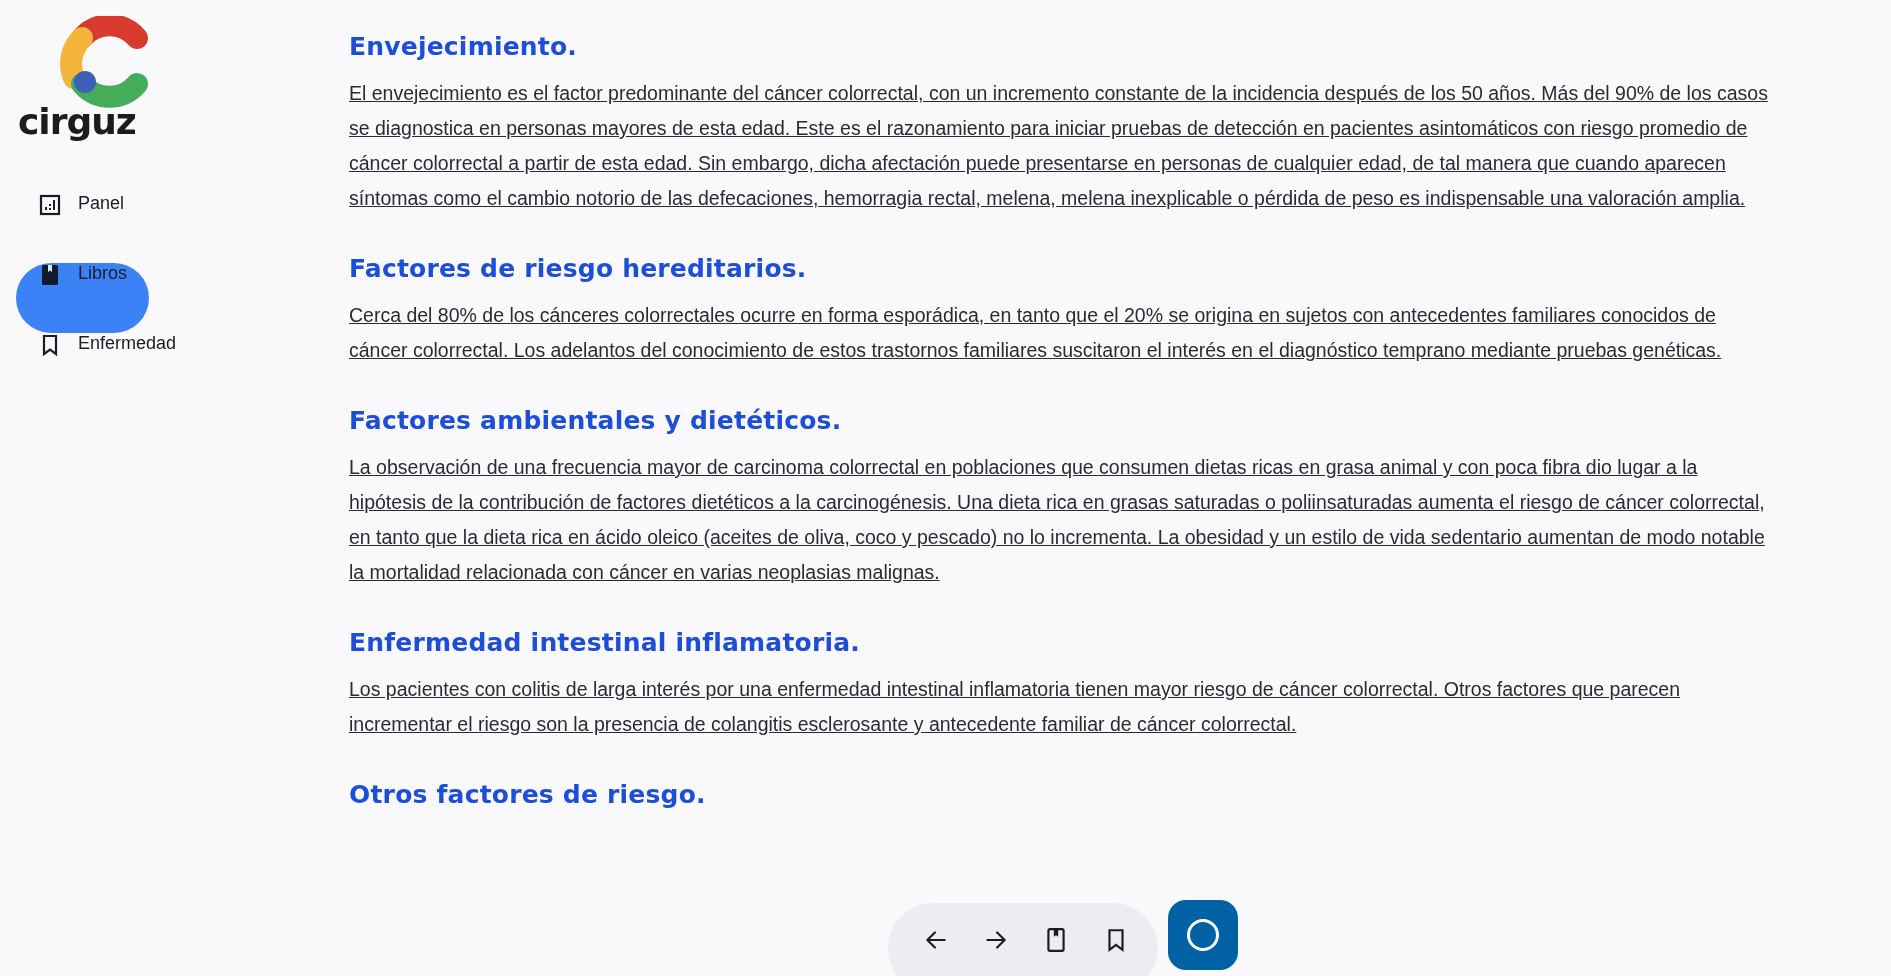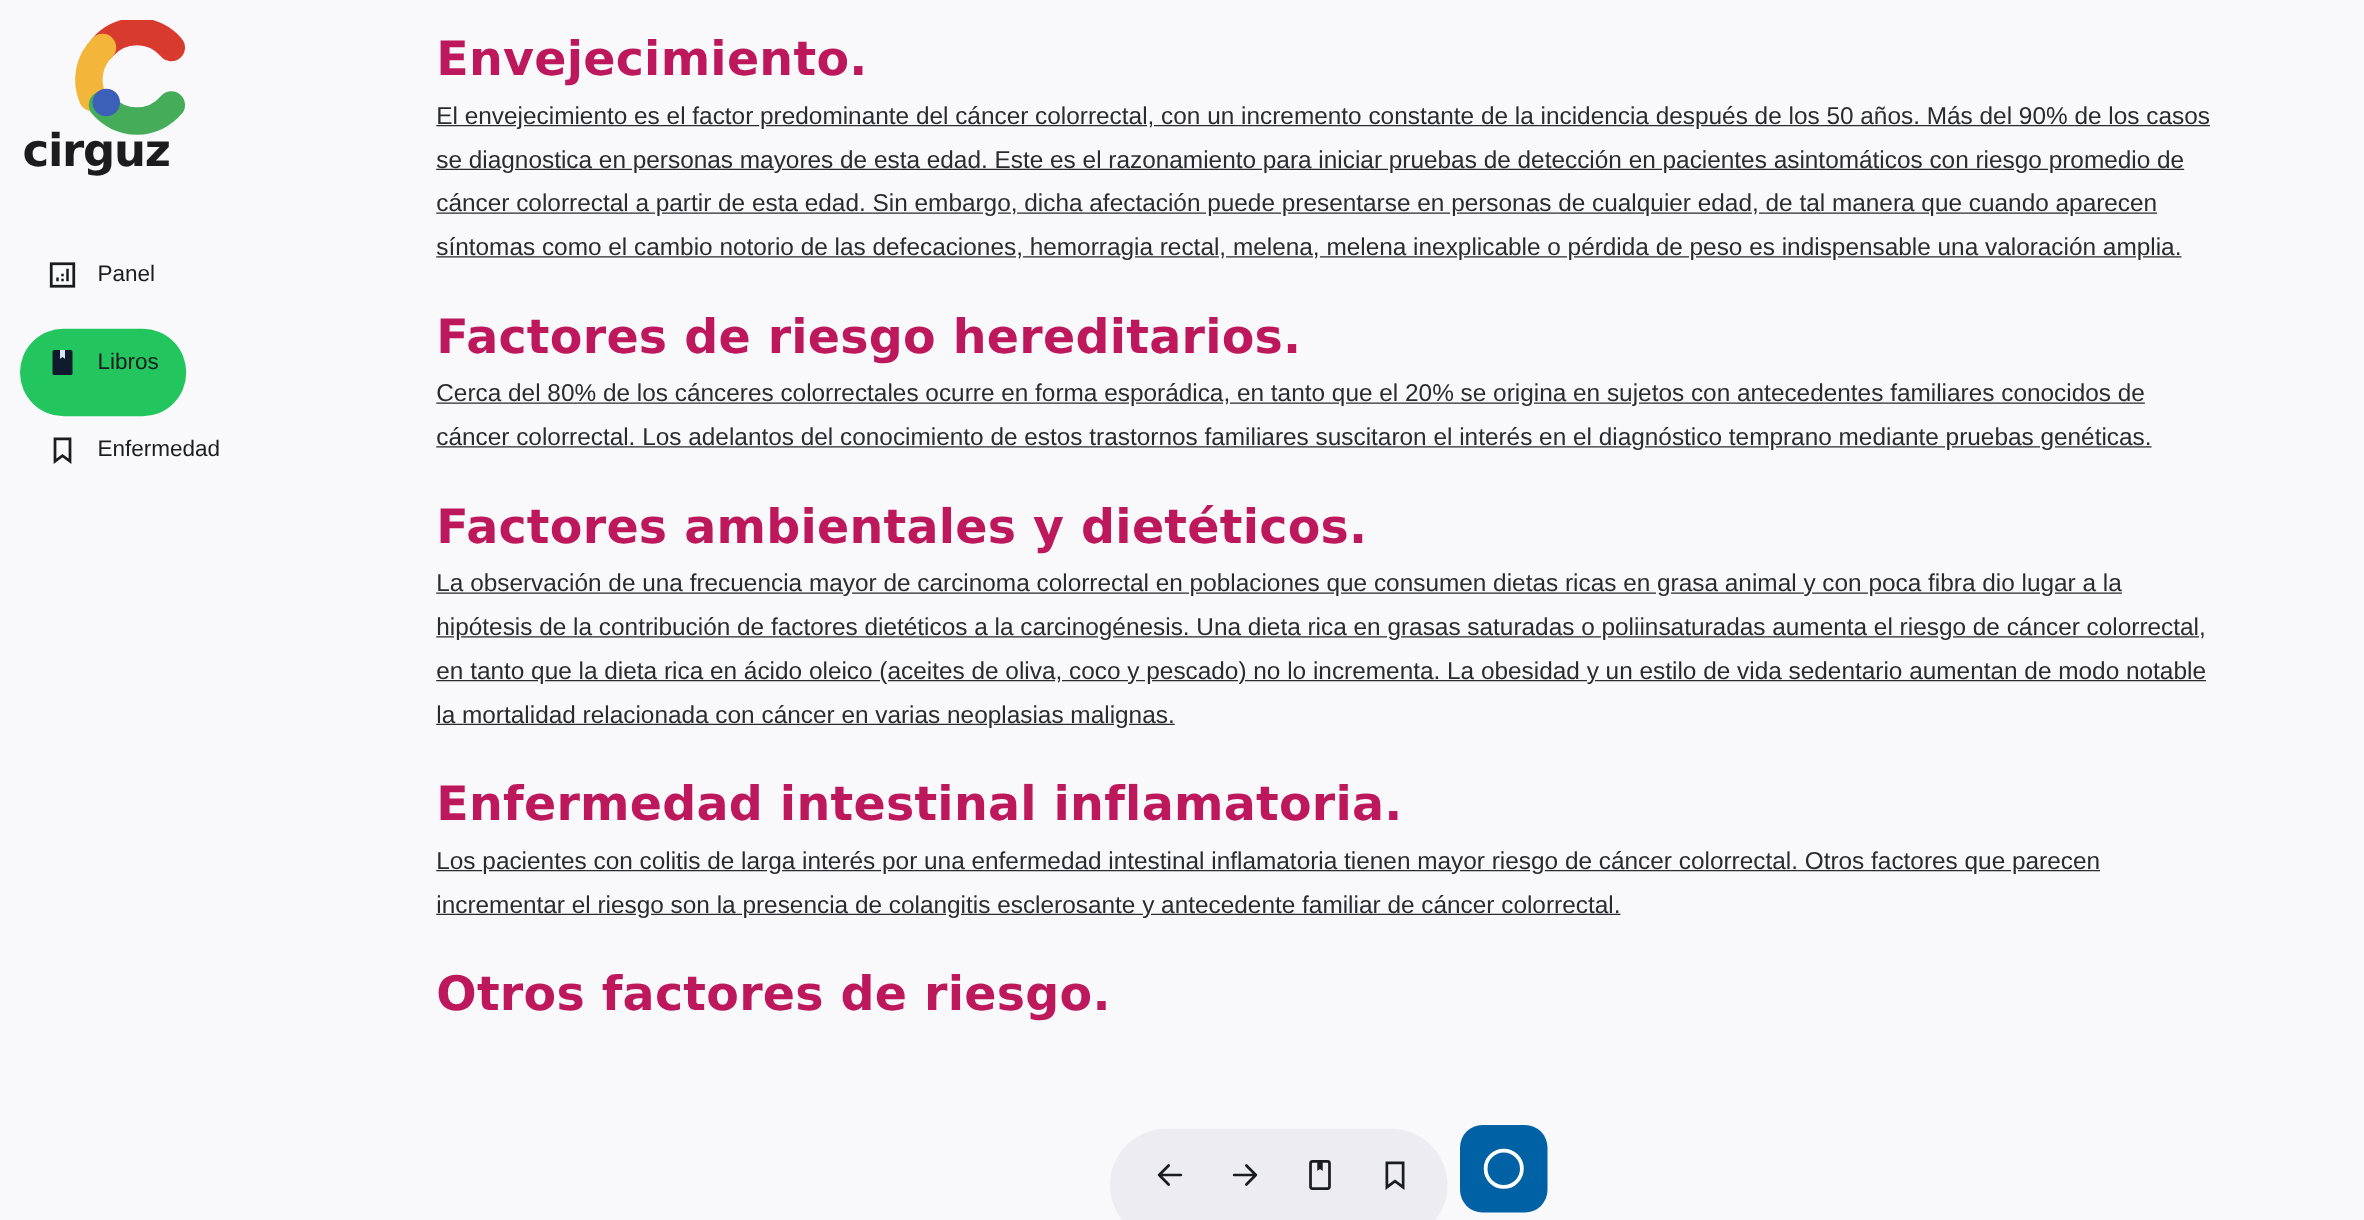--- a/index.html
+++ b/index.html
@@ -45,30 +45,29 @@
       line-height: 1;
     }
     .nav {
       position: absolute;
       left: 16px;
       top: 193px;
       width: 260px;
     }
     .nav-item {
       display: flex;
-      align-items: center;
       height: 70px;
       border-radius: 35px;
       padding: 0 22px 17px 22px;
       box-sizing: border-box;
       cursor: pointer;
       width: fit-content;
     }
     .nav-item.active {
-      background: #22c55e;
+      background: #3b82f6;
     }
     .nav-item .icon {
       width: 24px;
       height: 24px;
       display: inline-flex;
       align-items: center;
       justify-content: center;
       margin-right: 16px;
     }
     .nav-item .label {
@@ -76,23 +75,23 @@
       color: #1b1c1f;
     }
     .content {
       position: absolute;
       left: 349px;
       top: 14px;
       width: 1430px;
     }
     .section h2 {
       margin: 0;
-      font-size: 38px;
+      font-size: 25px;
       font-weight: bold;
-      color: #be185d;
+      color: #1d4ed8;
       line-height: 66px;
       height: 62px;
       letter-spacing: 0.2px;
       font-family: "DejaVu Sans", sans-serif;
     }
     .section p {
       margin: 0 0 20px 0;
       font-size: 19.5px;
       line-height: 35px;
       color: #2a2b2f;

